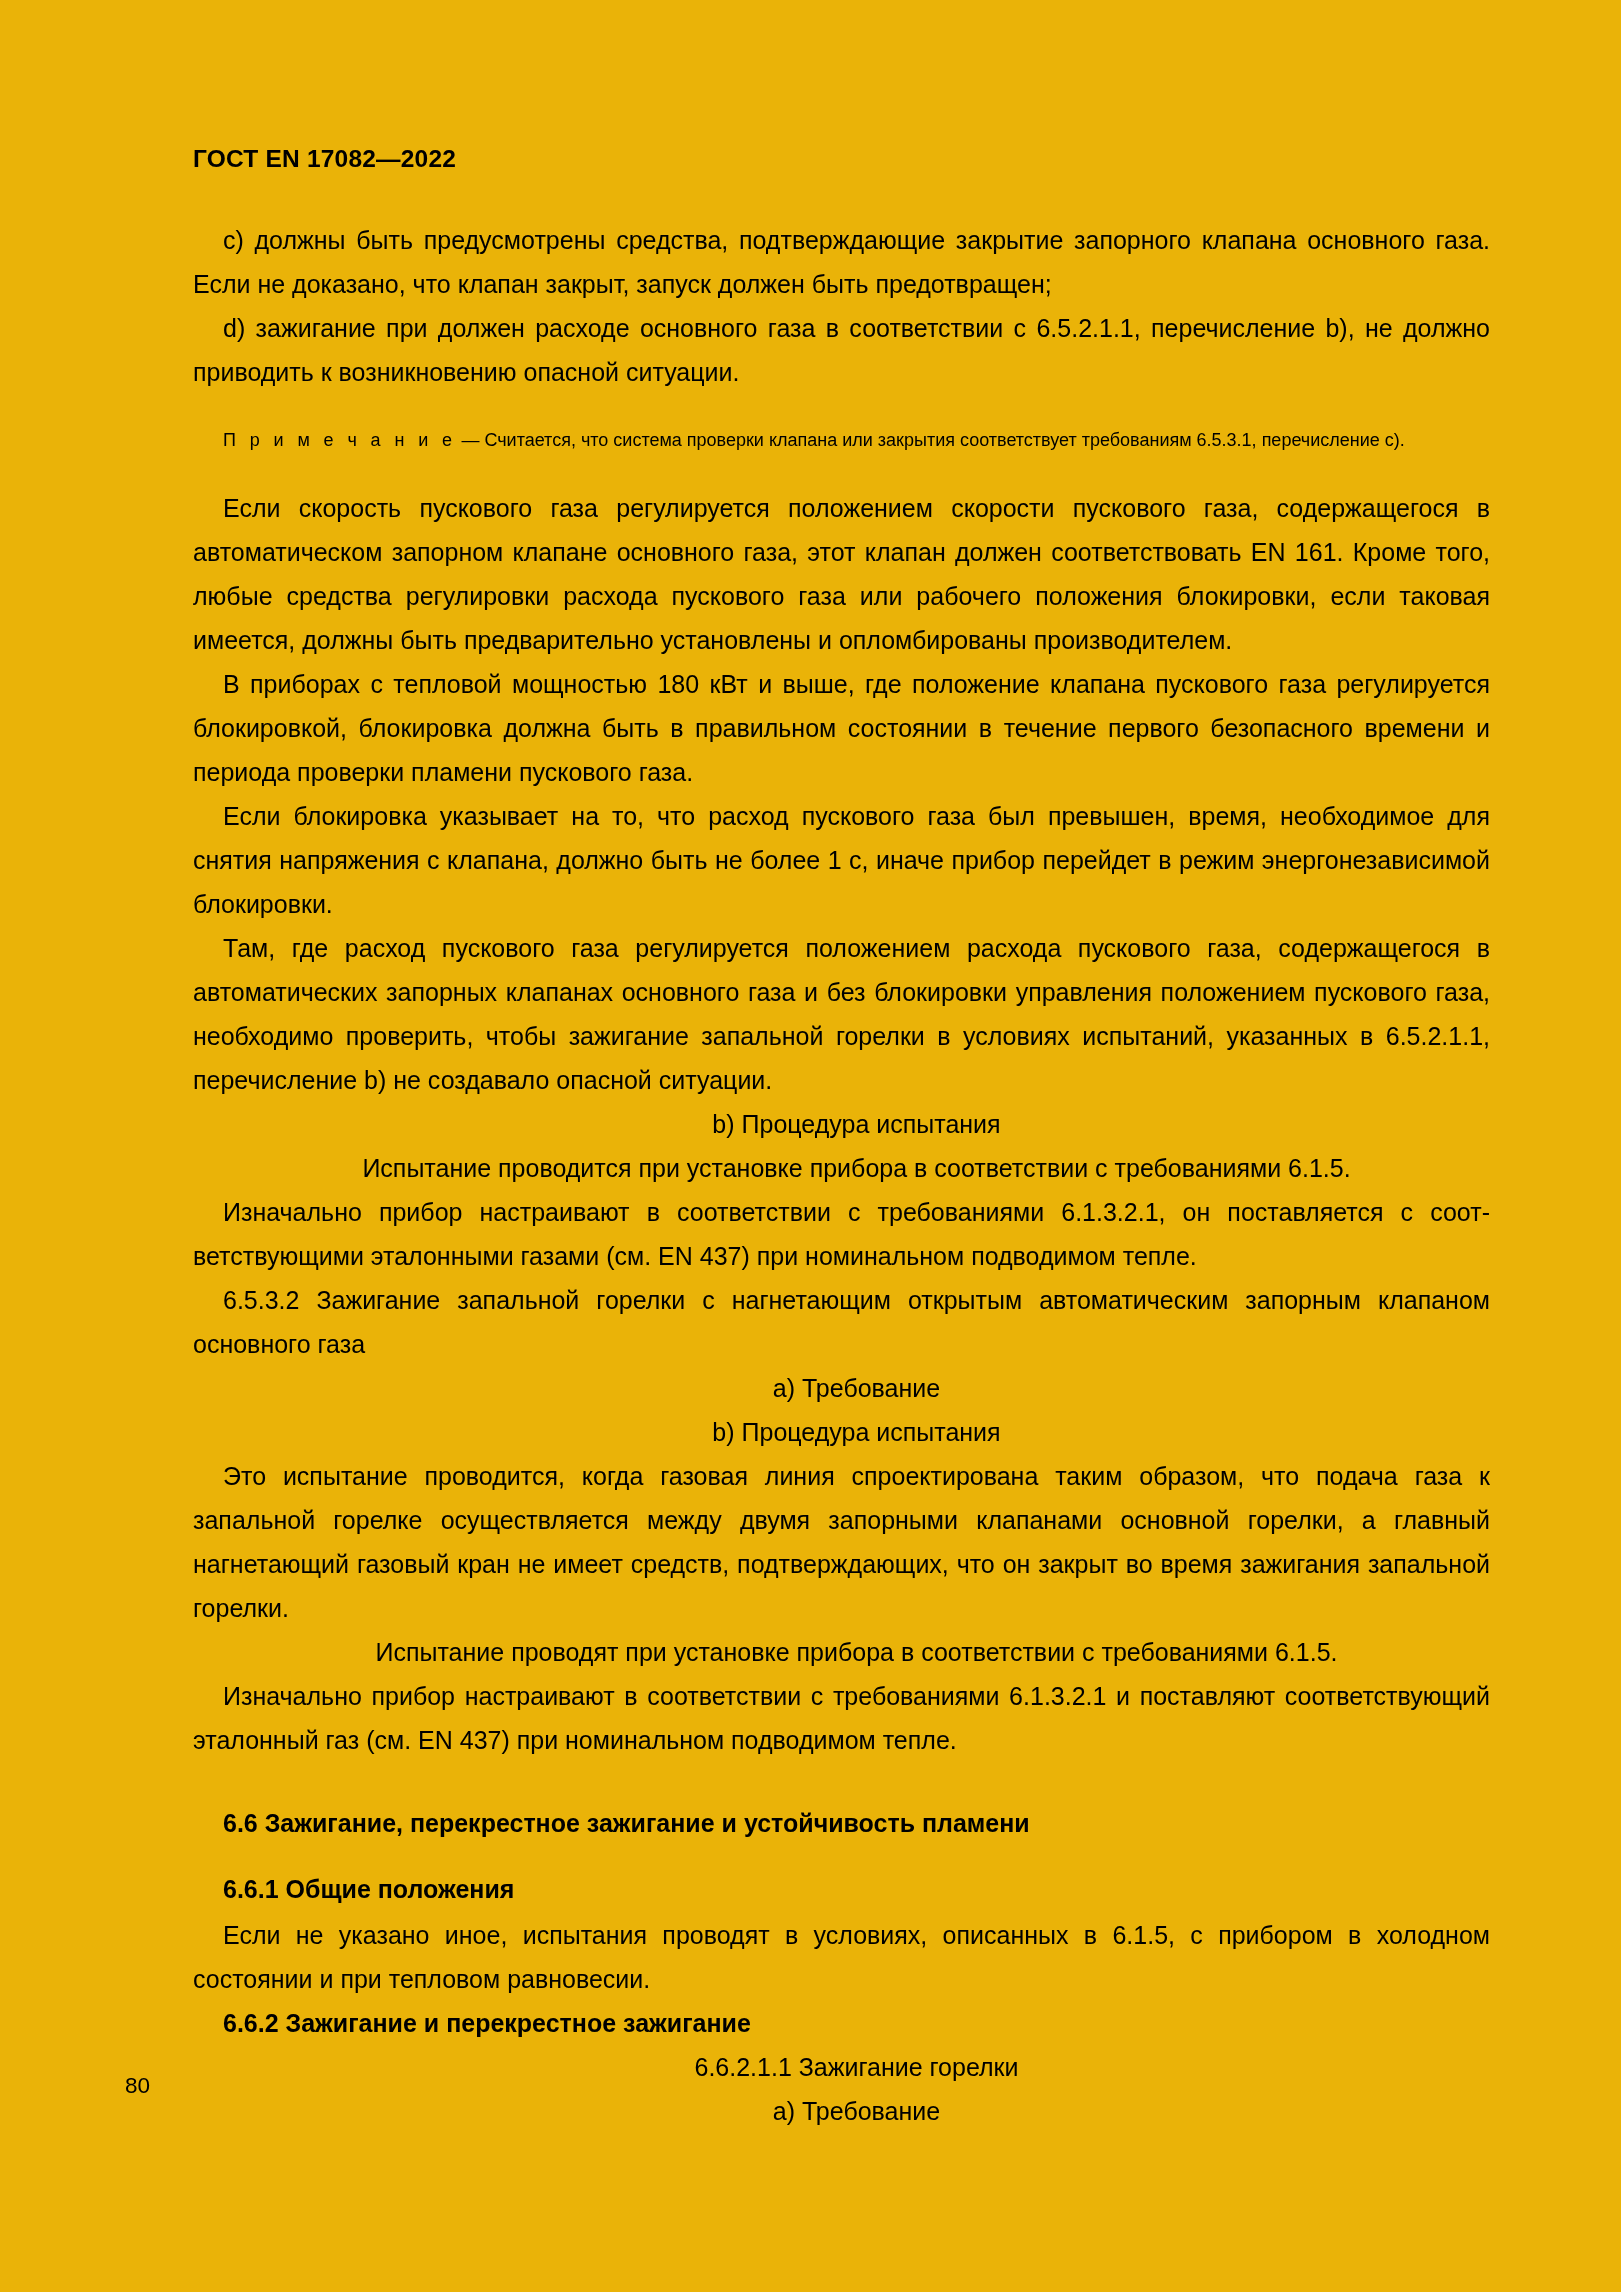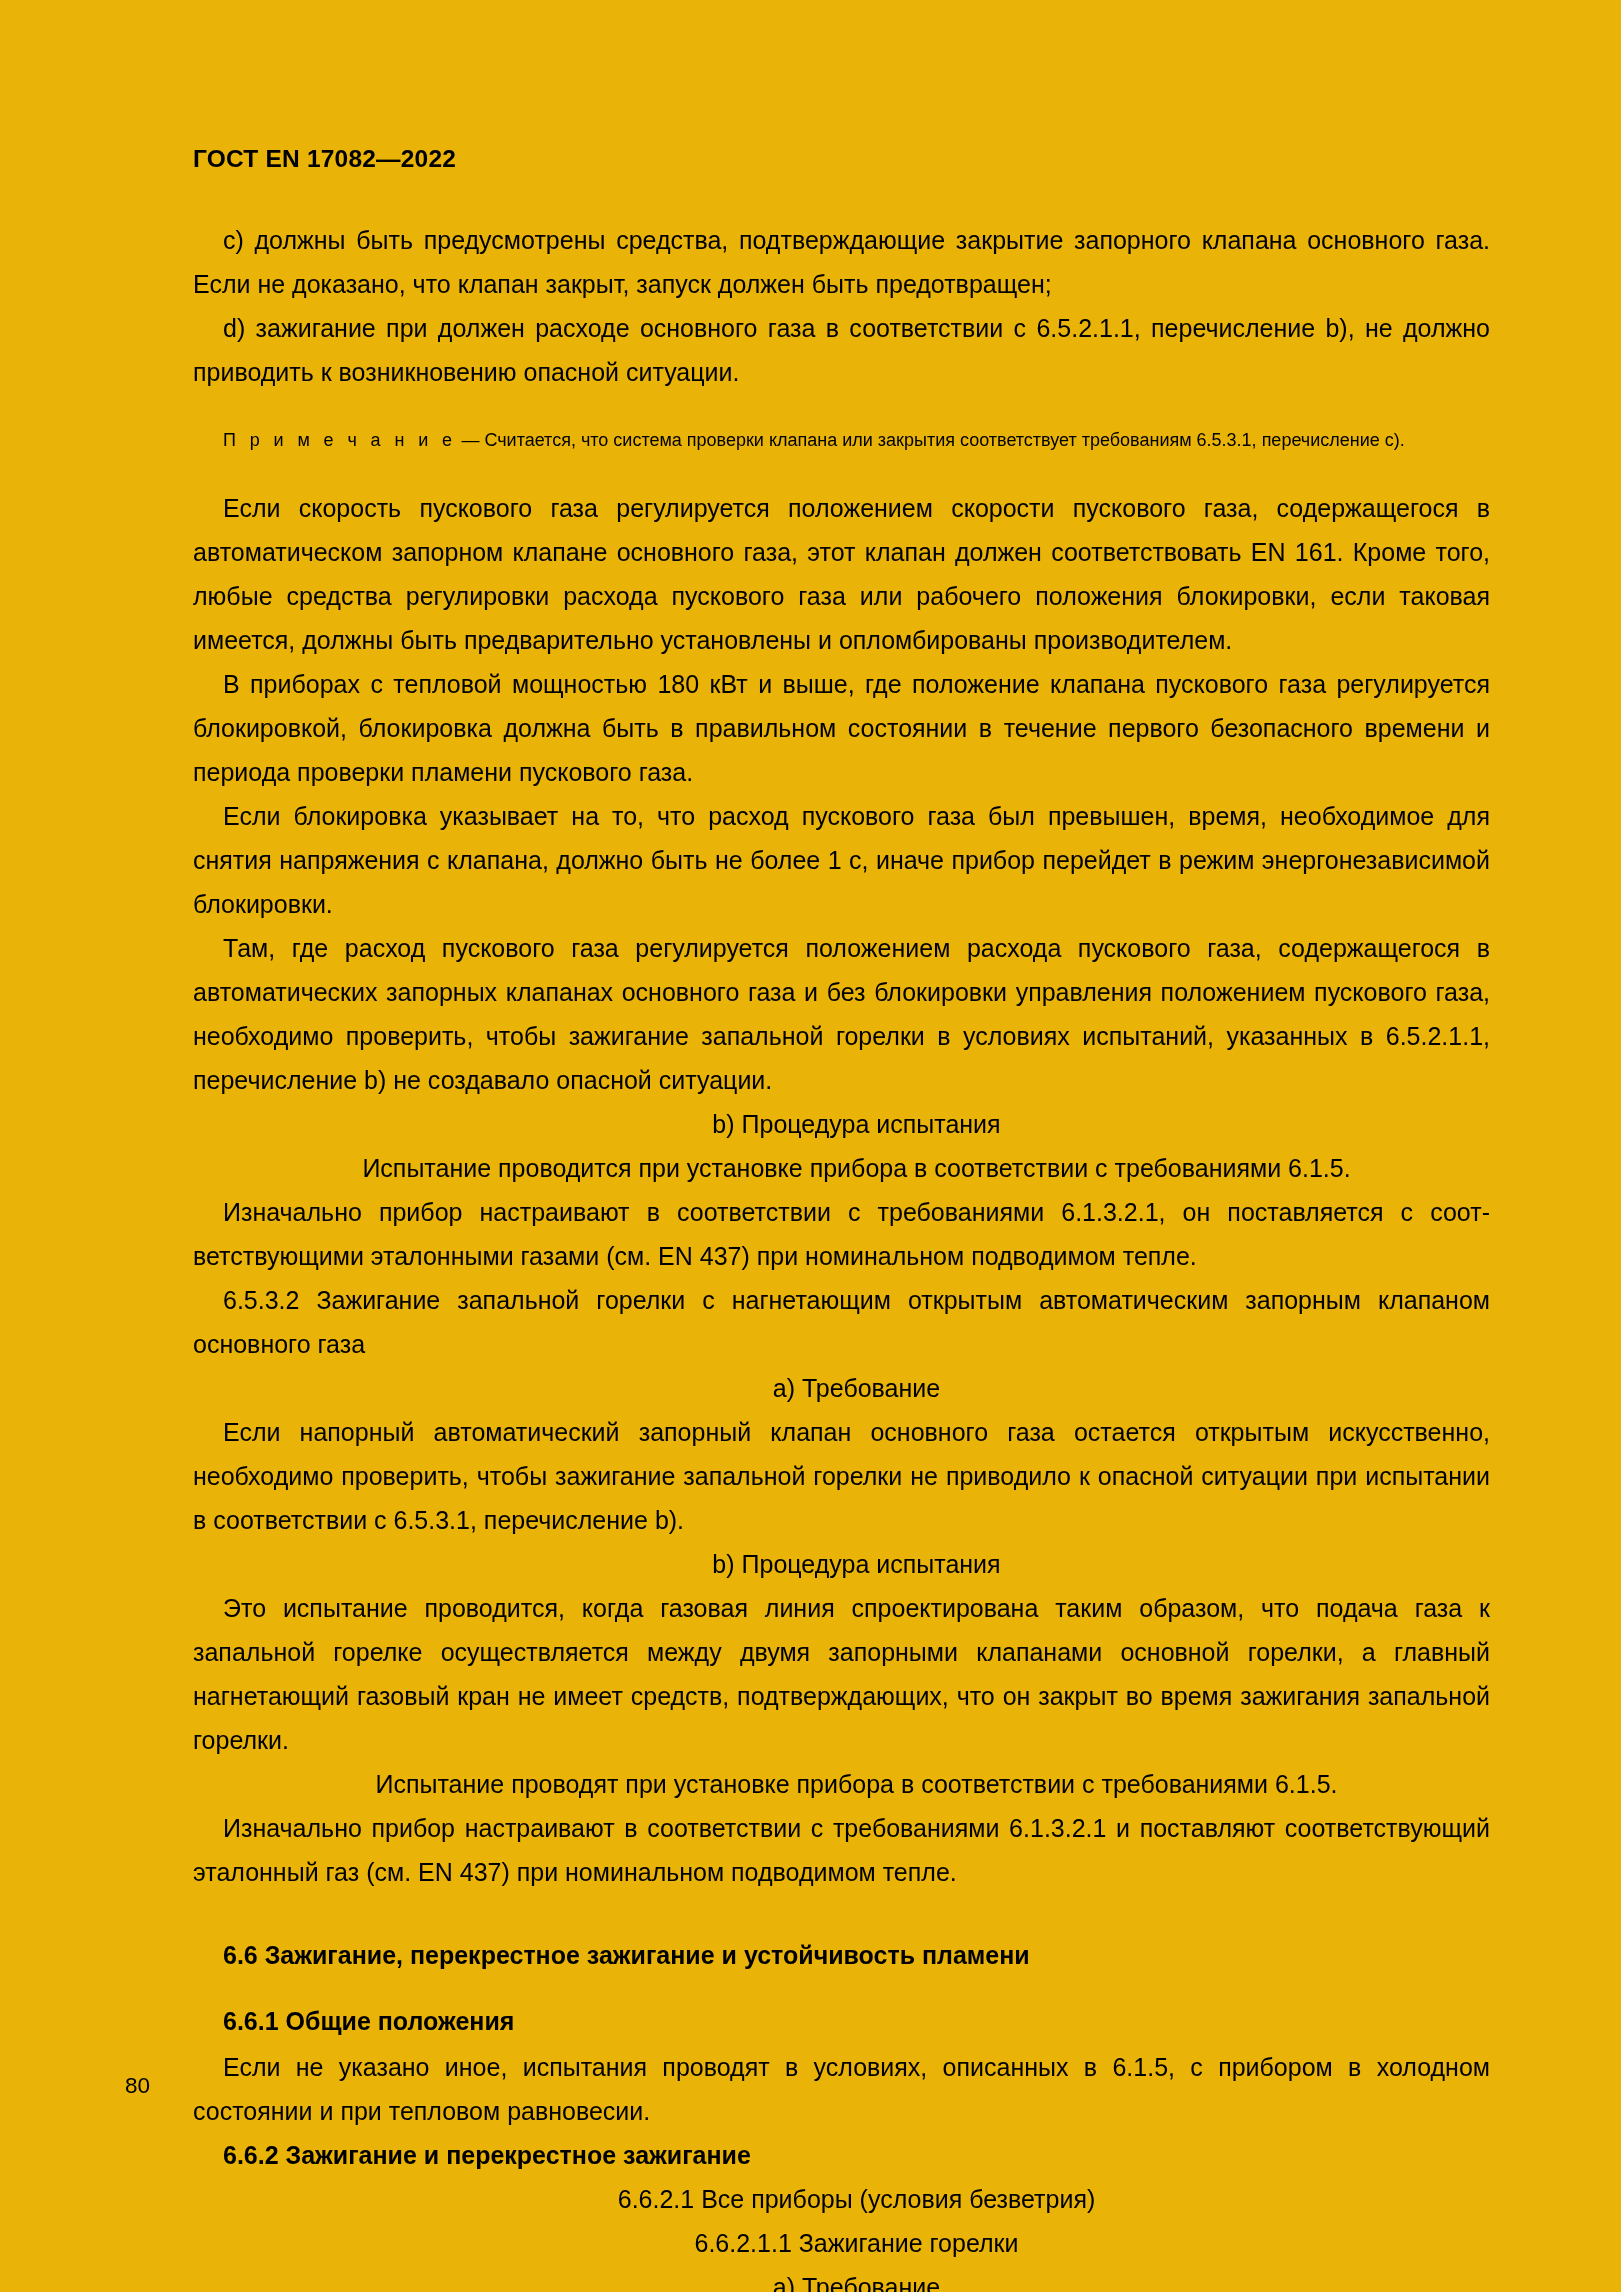--- a/index.html
+++ b/index.html
@@ -95,36 +95,34 @@
 
     <p class="para">Если скорость пускового газа регулируется положением скорости пускового газа, содержащегося в автоматическом запорном клапане основного газа, этот клапан должен соответствовать EN 161. Кроме того, любые средства регулировки расхода пускового газа или рабочего положения блокировки, если таковая имеется, должны быть предварительно установлены и опломбированы производителем.</p>
     <p class="para">В приборах с тепловой мощностью 180 кВт и выше, где положение клапана пускового газа регули­руется блокировкой, блокировка должна быть в правильном состоянии в течение первого безопасного времени и периода проверки пламени пускового газа.</p>
     <p class="para">Если блокировка указывает на то, что расход пускового газа был превышен, время, необходимое для снятия напряжения с клапана, должно быть не более 1 с, иначе прибор перейдет в режим энерго­независимой блокировки.</p>
     <p class="para">Там, где расход пускового газа регулируется положением расхода пускового газа, содержащегося в автоматических запорных клапанах основного газа и без блокировки управления положением пуско­вого газа, необходимо проверить, чтобы зажигание запальной горелки в условиях испытаний, указан­ных в 6.5.2.1.1, перечисление b) не создавало опасной ситуации.</p>
     <p class="para last-left">b) Процедура испытания</p>
     <p class="para last-left">Испытание проводится при установке прибора в соответствии с требованиями 6.1.5.</p>
     <p class="para">Изначально прибор настраивают в соответствии с требованиями 6.1.3.2.1, он поставляется с соот­ветствующими эталонными газами (см. EN 437) при номинальном подводимом тепле.</p>
     <p class="para">6.5.3.2 Зажигание запальной горелки с нагнетающим открытым автоматическим запорным клапа­ном основного газа</p>
     <p class="para last-left">a) Требование</p>
-    <p class="para">Если напорный автоматический запорный клапан основного газа остается открытым искусствен­но, необходимо проверить, чтобы зажигание запальной горелки не приводило к опасной ситуации при испытании в соответствии с 6.5.3.1, перечисление b).</p>
     <p class="para last-left">b) Процедура испытания</p>
     <p class="para">Это испытание проводится, когда газовая линия спроектирована таким образом, что подача газа к запальной горелке осуществляется между двумя запорными клапанами основной горелки, а главный нагнетающий газовый кран не имеет средств, подтверждающих, что он закрыт во время зажигания запальной горелки.</p>
     <p class="para last-left">Испытание проводят при установке прибора в соответствии с требованиями 6.1.5.</p>
     <p class="para">Изначально прибор настраивают в соответствии с требованиями 6.1.3.2.1 и поставляют соответ­ствующий эталонный газ (см. EN 437) при номинальном подводимом тепле.</p>
 
     <div class="sp-h1-before"></div>
     <p class="heading">6.6 Зажигание, перекрестное зажигание и устойчивость пламени</p>
     <div class="sp-h1-after"></div>
 
     <p class="heading">6.6.1 Общие положения</p>
     <div class="sp-h2-after"></div>
     <p class="para">Если не указано иное, испытания проводят в условиях, описанных в 6.1.5, с прибором в холодном состоянии и при тепловом равновесии.</p>
 
     <p class="heading">6.6.2 Зажигание и перекрестное зажигание</p>
-    <p class="para last-left">6.6.2.1 Все приборы (условия безветрия)</p>
     <p class="para last-left">6.6.2.1.1 Зажигание горелки</p>
     <p class="para last-left">a) Требование</p>
 
   </div>
 
   <div class="page-number">80</div>
 
 </div>
 
 

